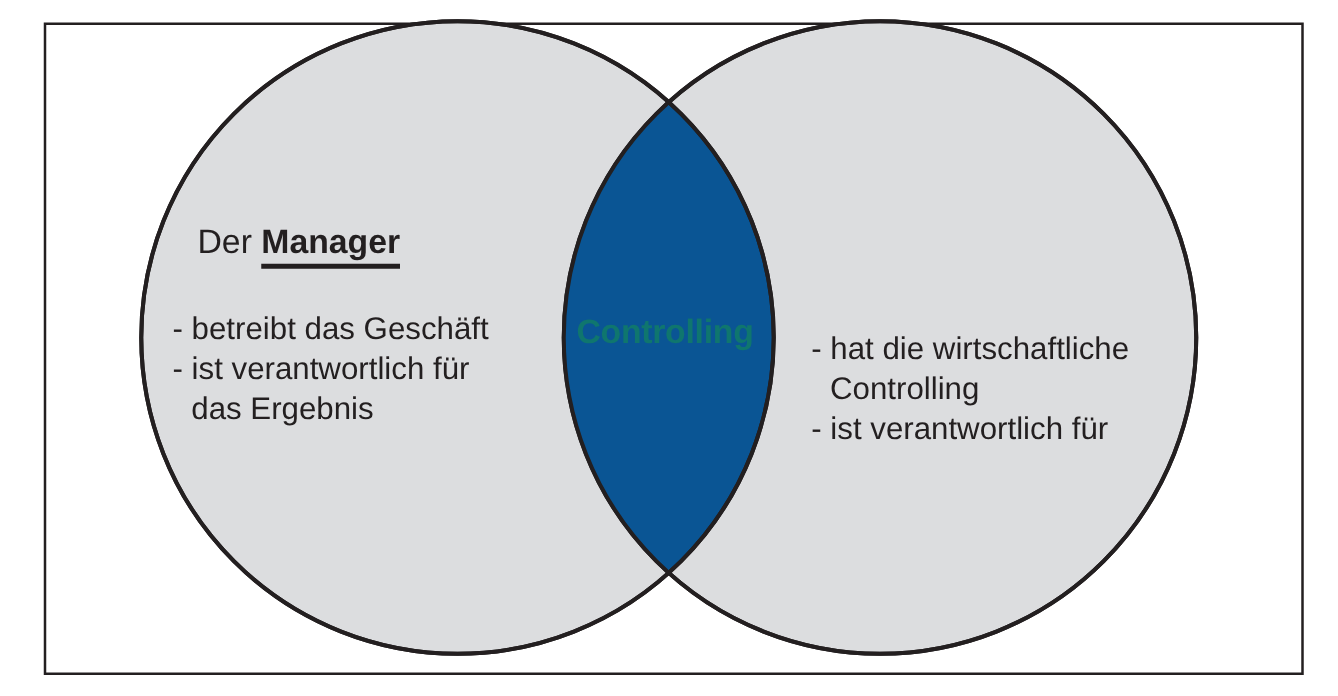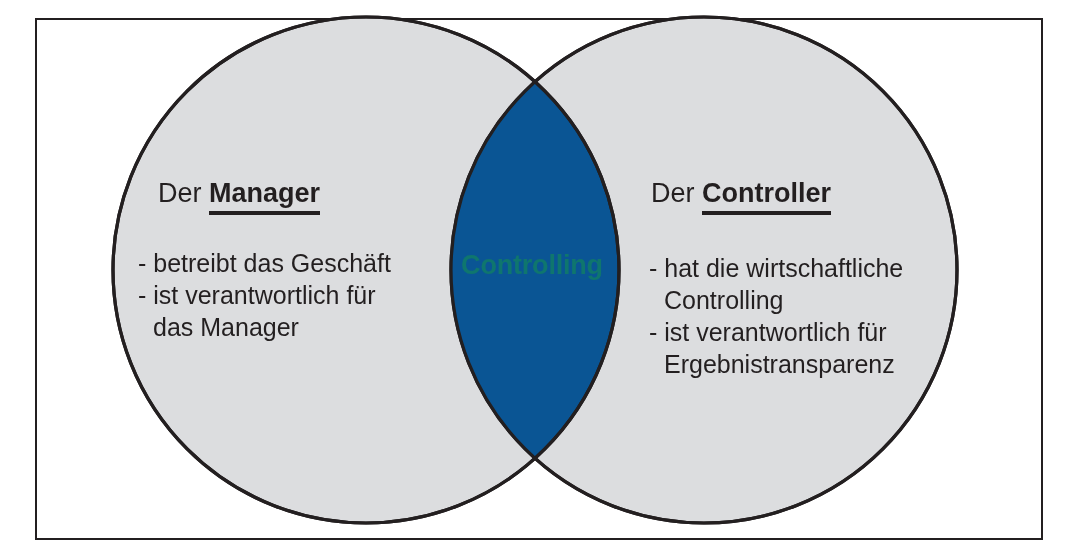--- a/index.html
+++ b/index.html
@@ -87,21 +87,21 @@
     top: 247px;
   }
 
   
   #right-title {
     left: 651px;
     top: 179px;
   }
   #right-bullets {
     left: 637px;
-    top: 252px;
+    top: 263px;
   }
 
   
   #center-label {
     position: absolute;
     left: 443px;
     top: 250px;
     width: 178px;
     text-align: center;
     font-size: 27px;
@@ -138,29 +138,25 @@
     <circle cx="704" cy="270" r="253" fill="none" stroke="#231f20" stroke-width="3.2"></circle>
   </svg>
 
   <div class="txt-block circle-title" id="left-title">
     <span class="plain">Der </span><span class="strong">Manager</span>
   </div>
 
   <div class="txt-block bullet-list" id="left-bullets">
     <div class="bullet-line">- betreibt das Geschäft</div>
     <div class="bullet-line">- ist verantwortlich für</div>
-    <div class="cont-line">das Manager</div>
+    <div class="cont-line">das Ergebnis</div>
   </div>
 
-  <div class="txt-block circle-title" id="right-title">
-    <span class="plain">Der </span><span class="strong">Controller</span>
-  </div>
 
   <div class="txt-block bullet-list" id="right-bullets">
     <div class="bullet-line">- hat die wirtschaftliche</div>
     <div class="cont-line">Controlling</div>
     <div class="bullet-line">- ist verantwortlich für</div>
-    <div class="cont-line">Ergebnistransparenz</div>
   </div>
 
   <div id="center-label">Controlling</div>
 
 </div>
 
 </body></html>

